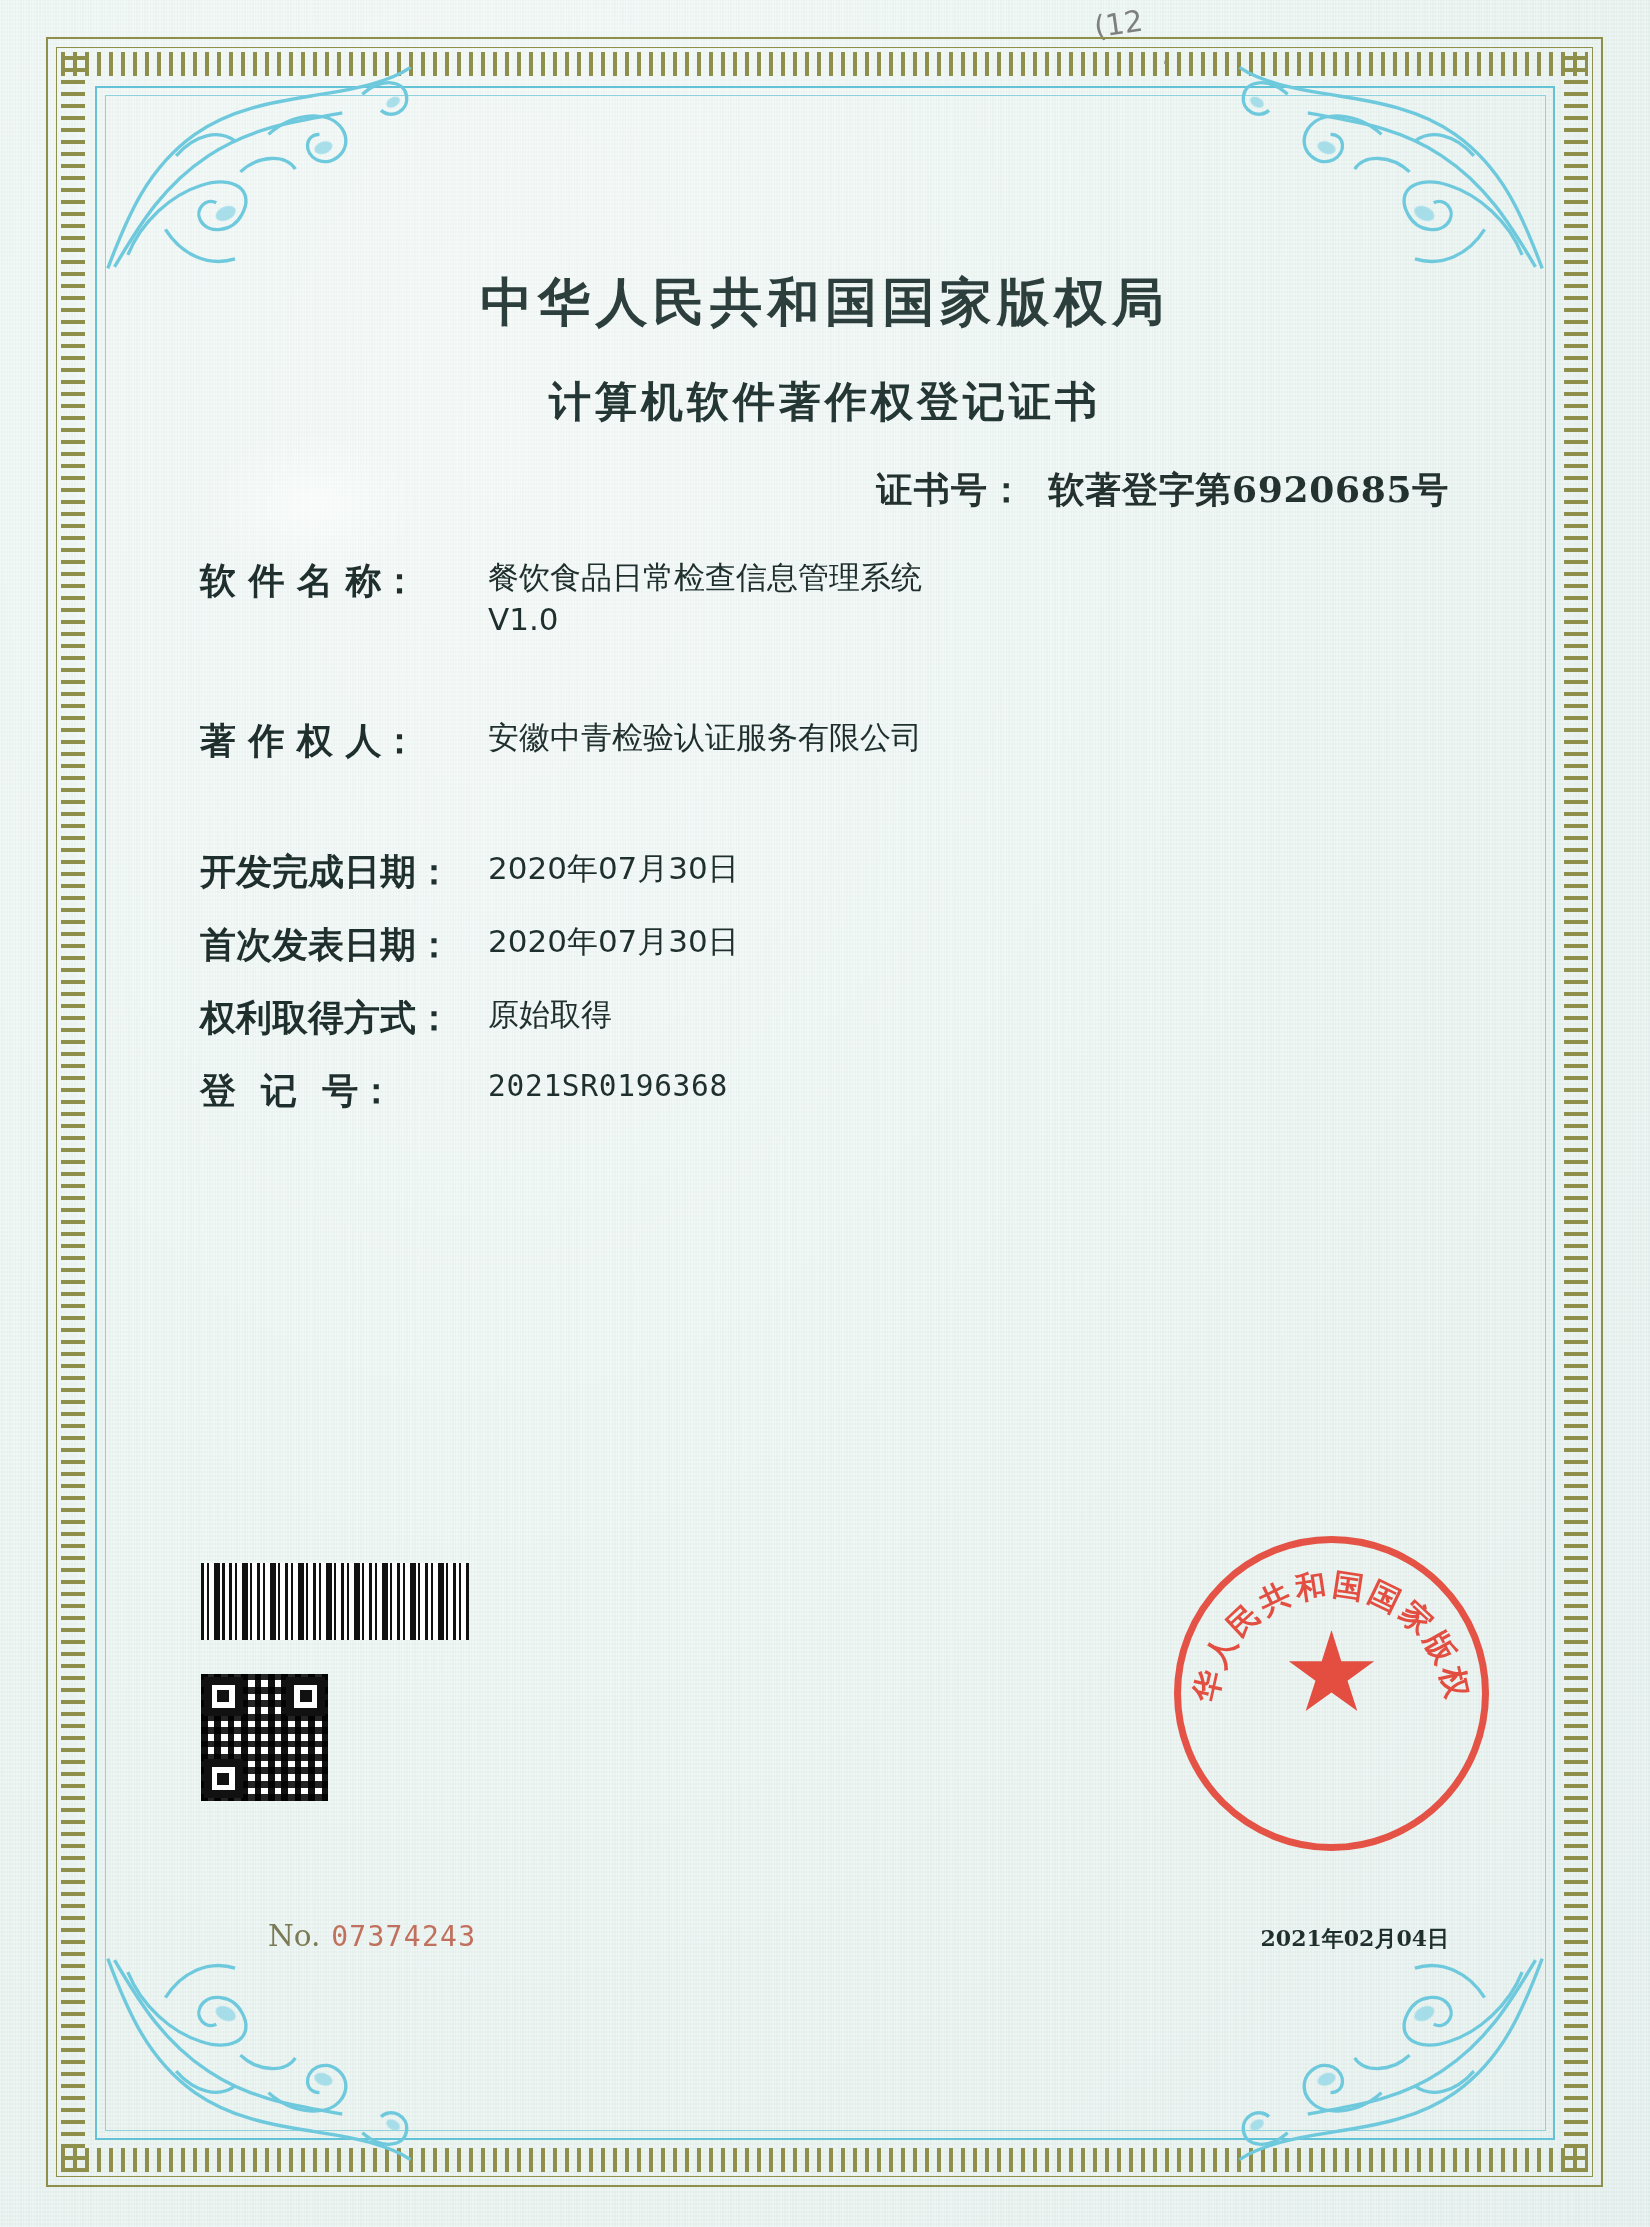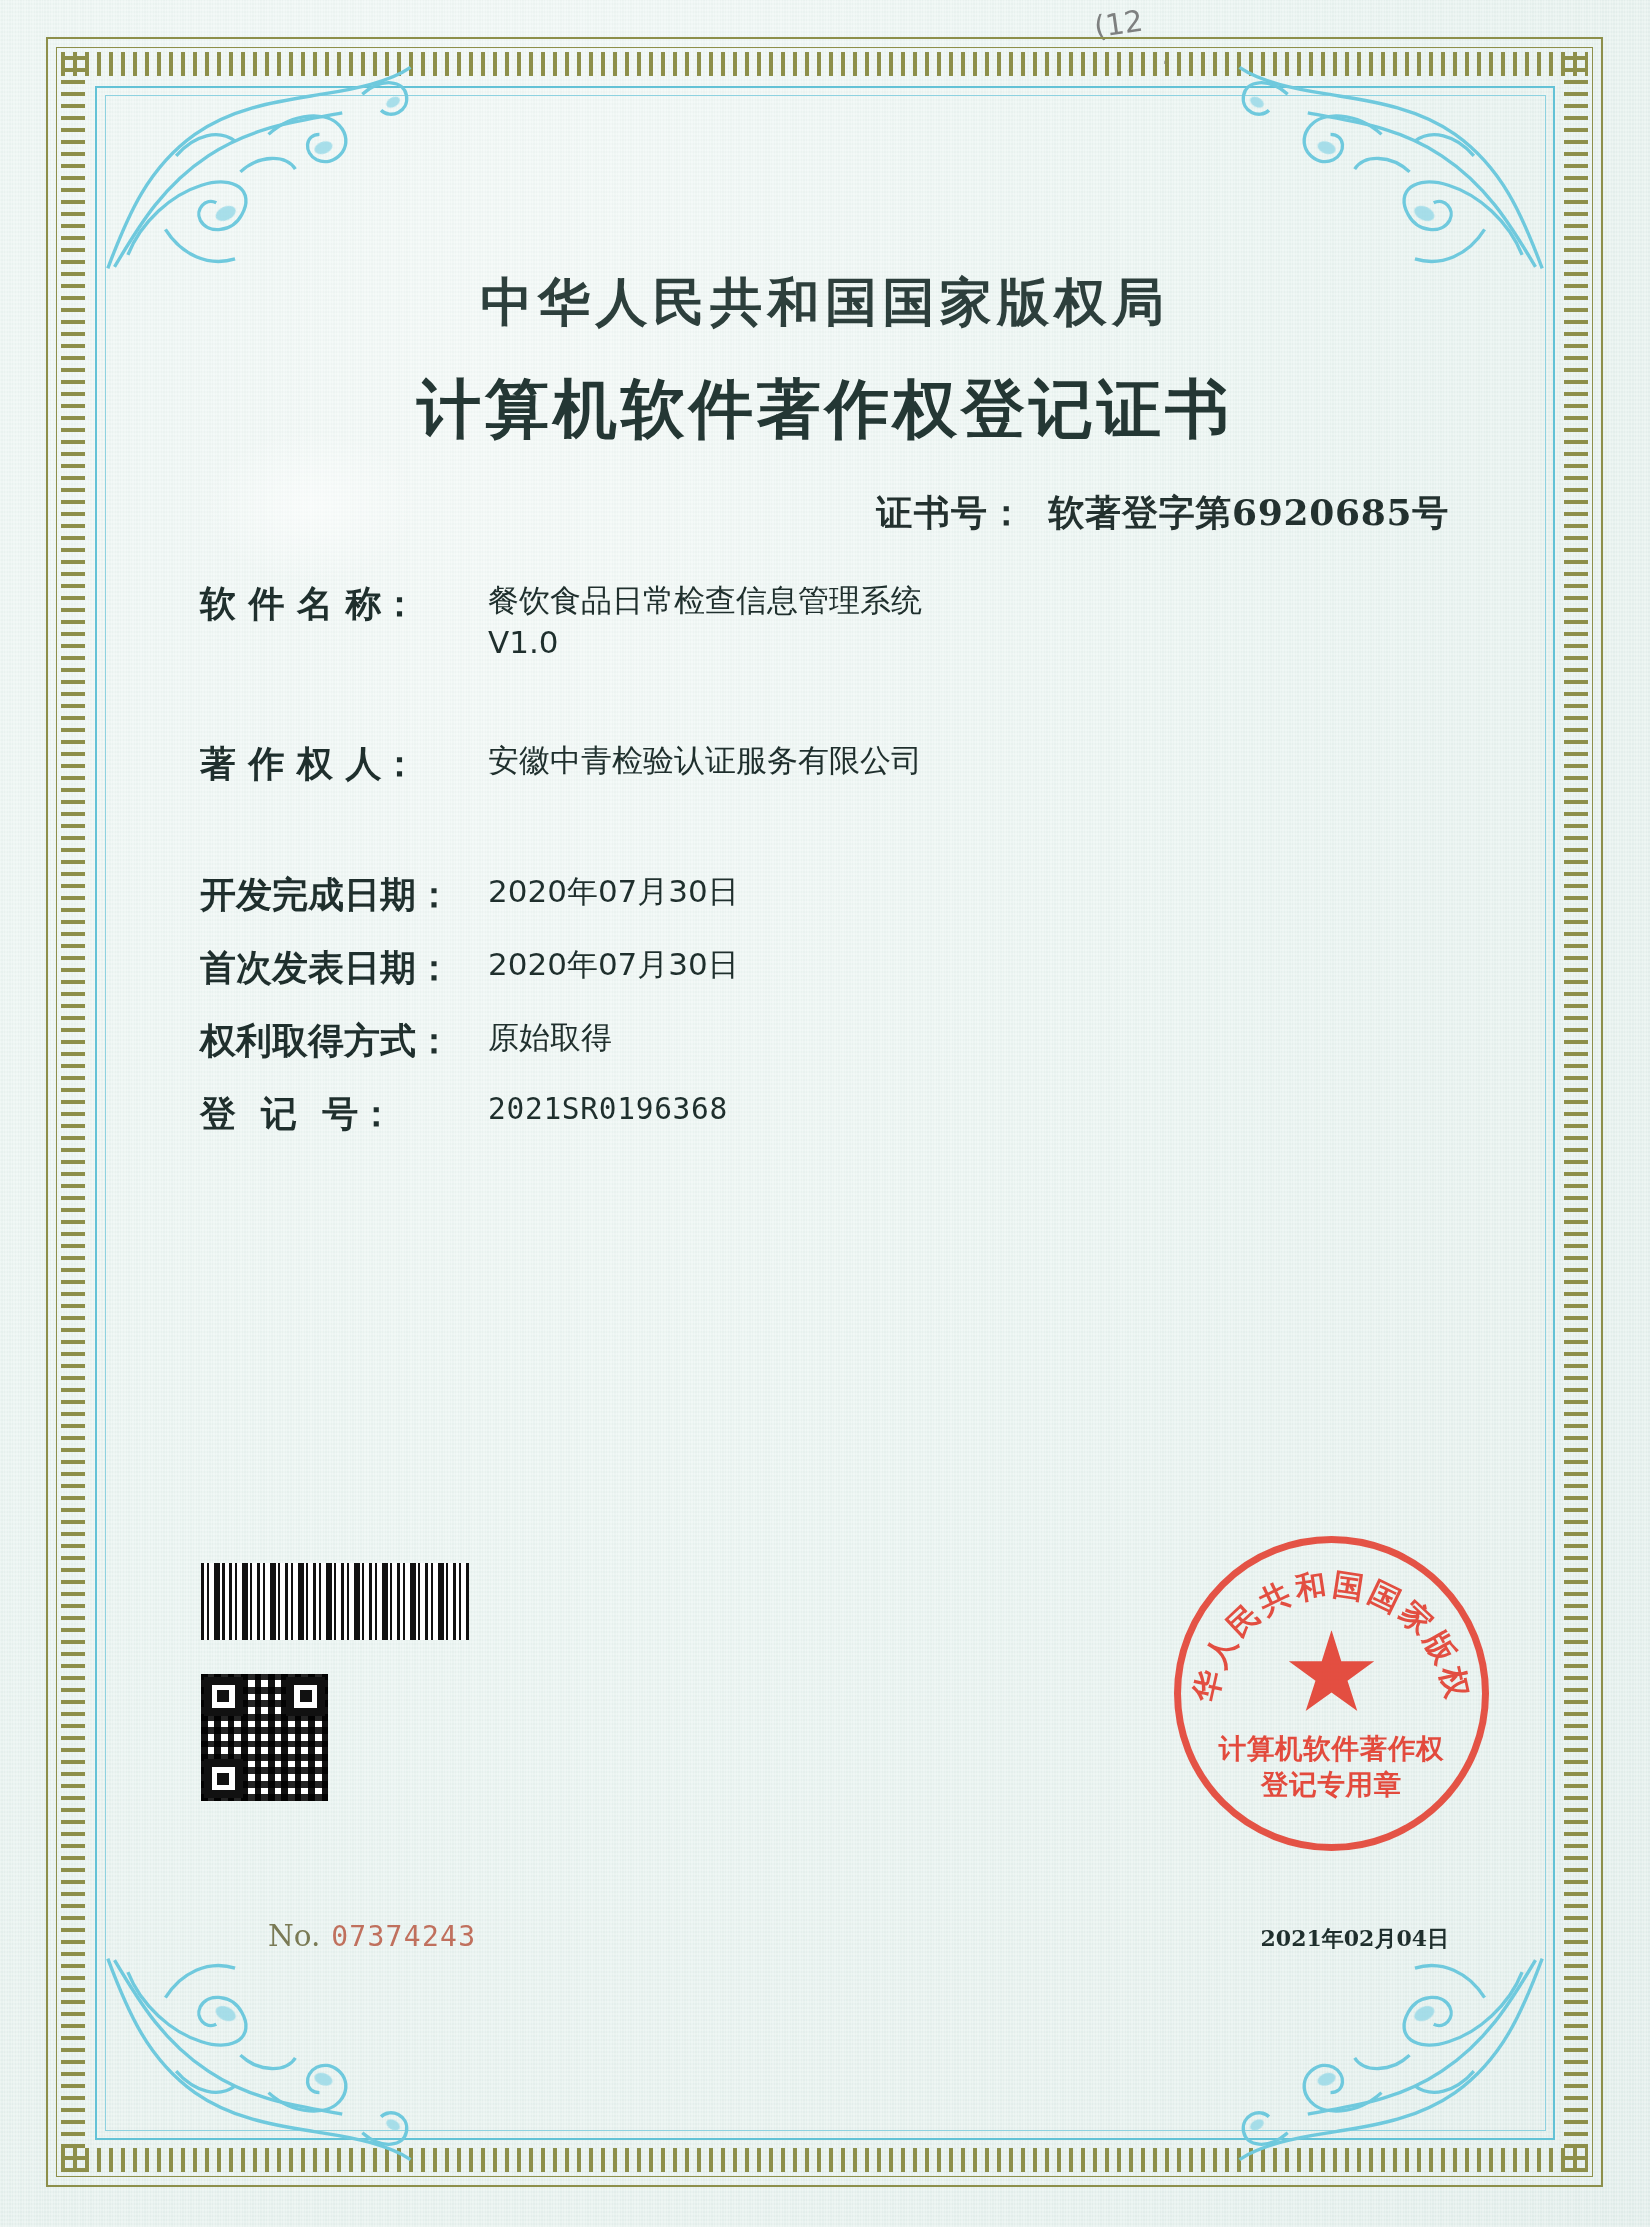--- a/index.html
+++ b/index.html
@@ -105,24 +105,24 @@
     font-weight: 700;
     font-size: 52px;
     letter-spacing: 5.4px;
     color: #2d3f3c;
     margin-top: 154px;
   }
   .title-main {
     text-align: center;
     font-family: "DejaVu Serif", "Liberation Serif", serif;
     font-weight: 700;
-    font-size: 64px;
+    font-size: 42px;
     letter-spacing: 4px;
     color: #243734;
-    margin-top: 28px;
+    margin-top: 36px;
   }
 
   .cert-no-row {
     margin-top: 36px;
     text-align: right;
     padding-right: 67px;
     font-size: 36px;
     color: #23312f;
     font-family: "DejaVu Serif", "Liberation Serif", serif;
     font-weight: 700;
@@ -481,24 +481,20 @@
       <svg viewBox="0 0 470 470" xmlns="http://www.w3.org/2000/svg">
         <defs>
           <path id="arcpath" d="M 62 262 A 173 173 0 0 1 408 262" fill="none"></path>
         </defs>
         <text font-family="DejaVu Serif, Liberation Serif, serif" font-size="46" font-weight="bold" fill="#e23c2e" opacity="0.9" letter-spacing="6">
           <textPath href="#arcpath" startOffset="50%" text-anchor="middle">中华人民共和国国家版权局</textPath>
         </text>
       </svg>
     </div>
     <div class="seal-star"></div>
-    <div class="seal-bottom-text">
-      <div>计算机软件著作权</div>
-      <div>登记专用章</div>
-    </div>
   </div>
 
   <div class="footer">
     <div class="footer-no">
       <span>No.</span><span class="num">07374243</span>
     </div>
     <div class="footer-date">2021年02月04日</div>
   </div>
 
 </div>

